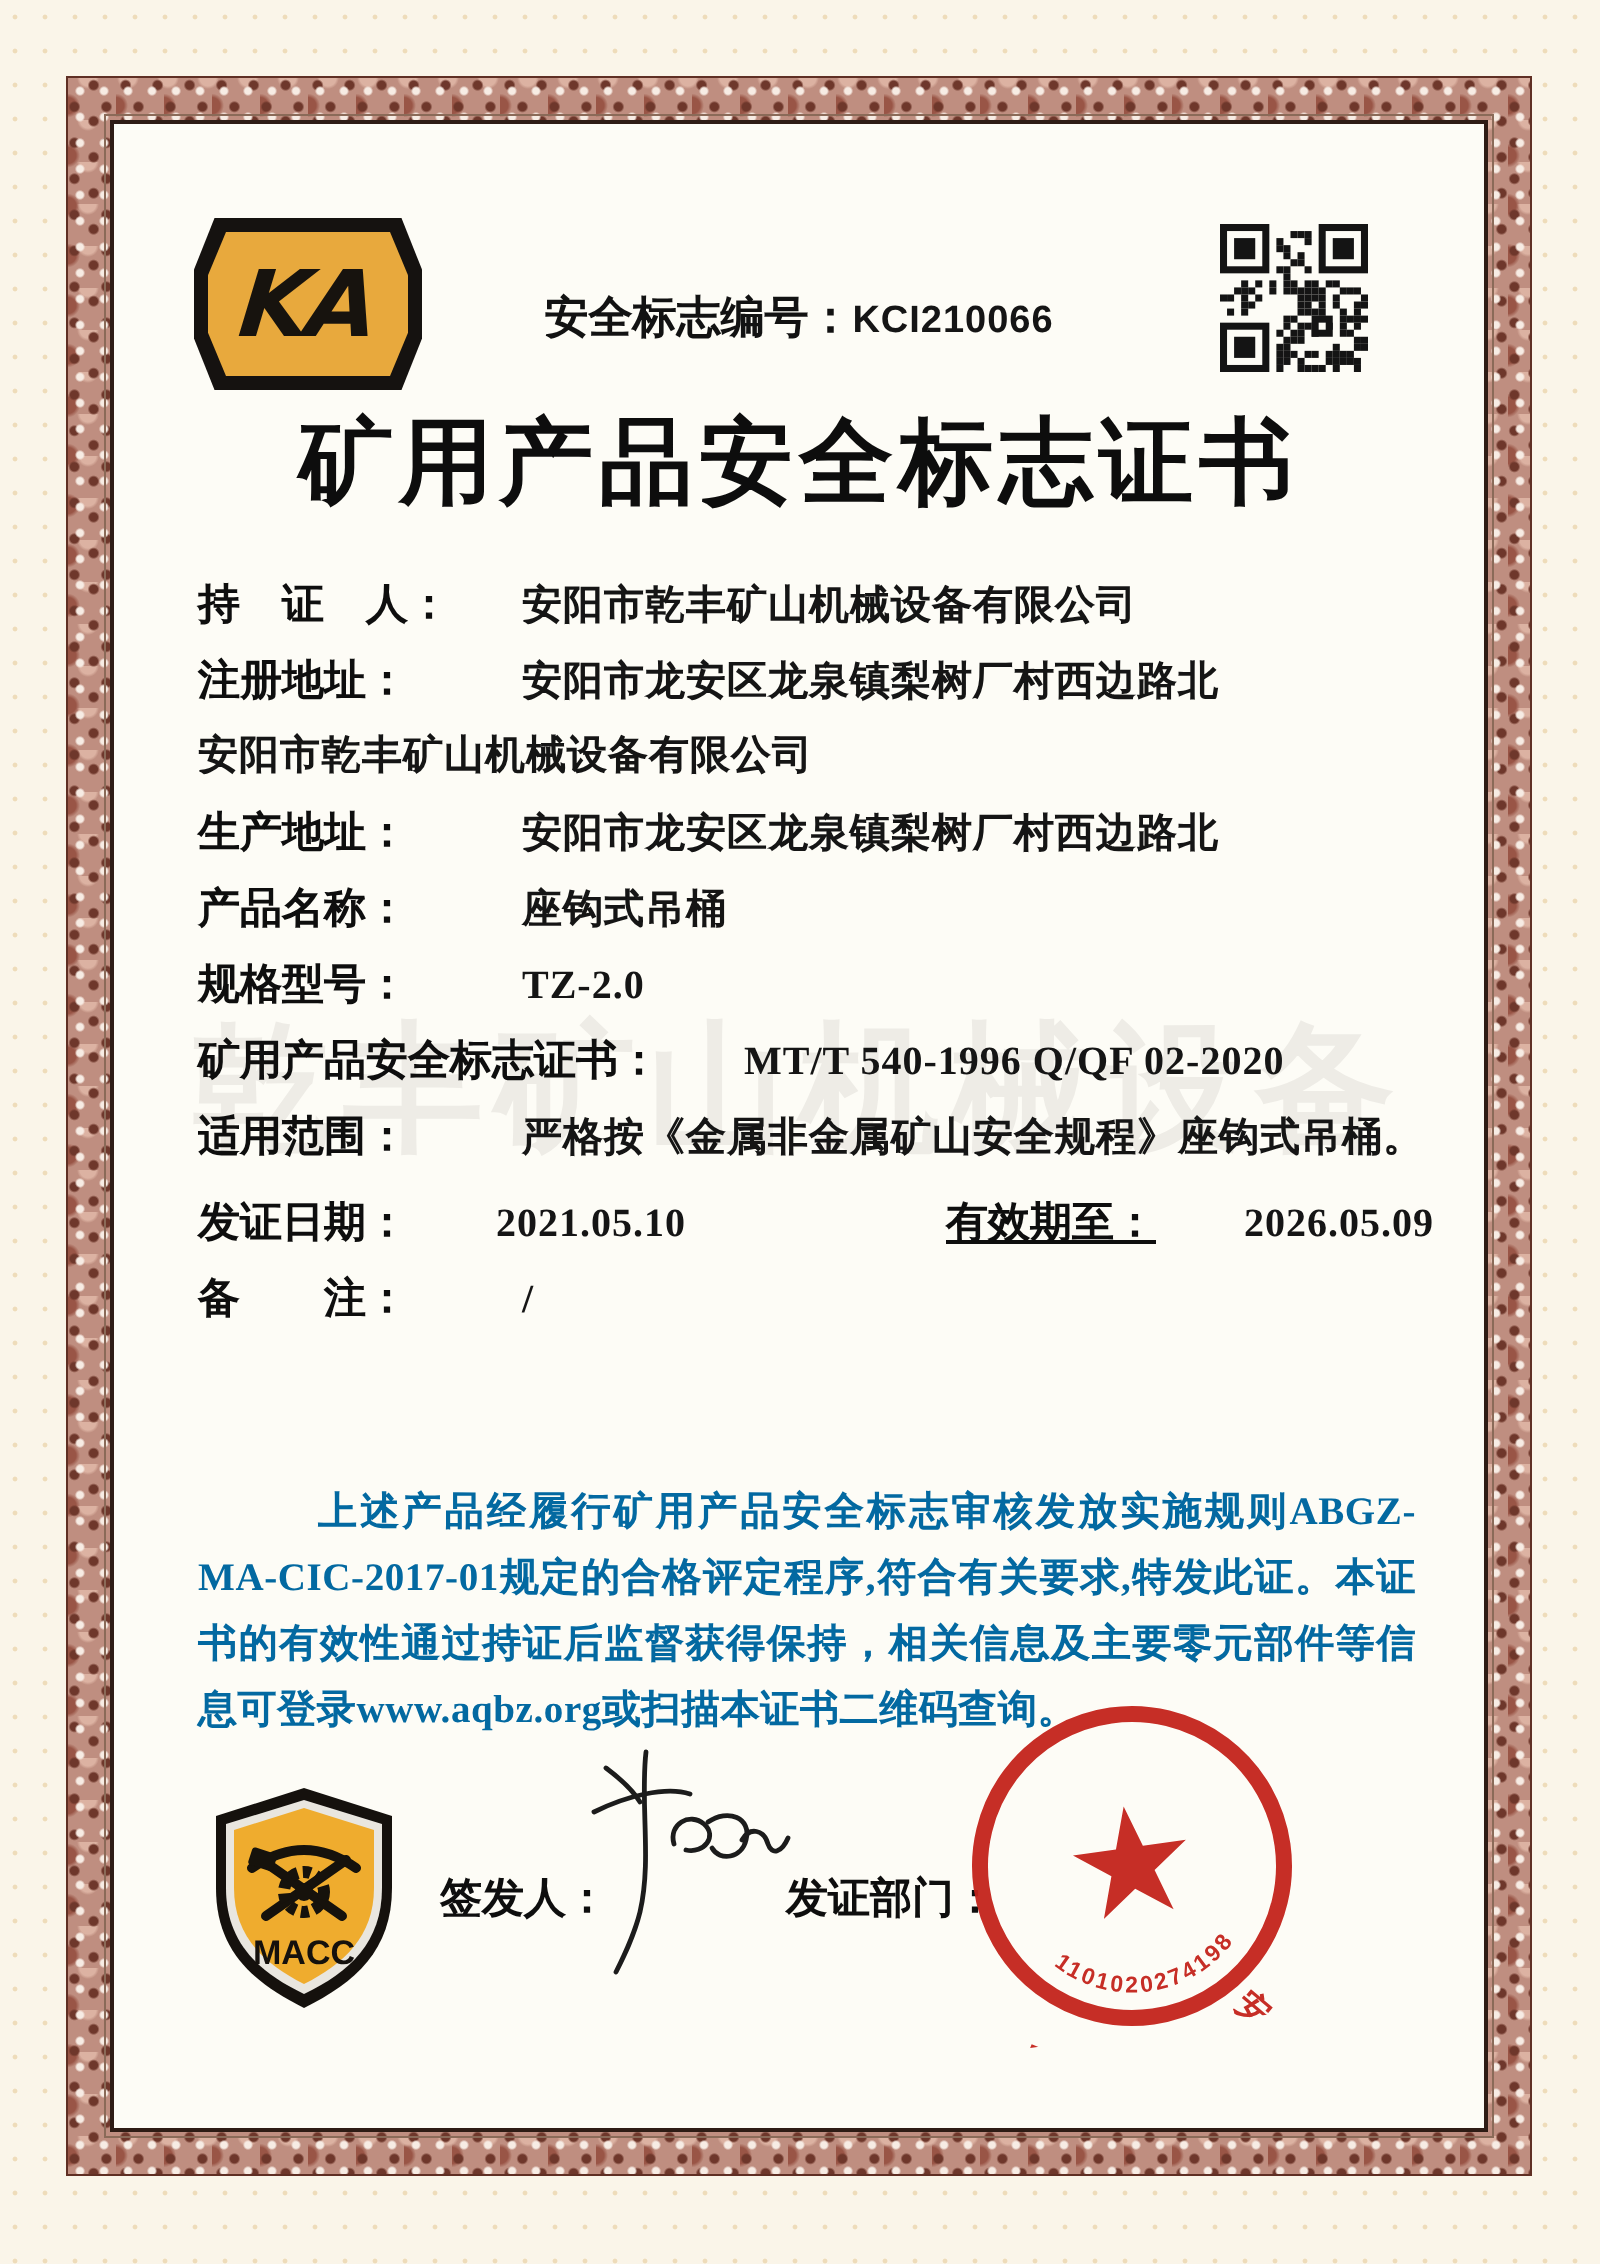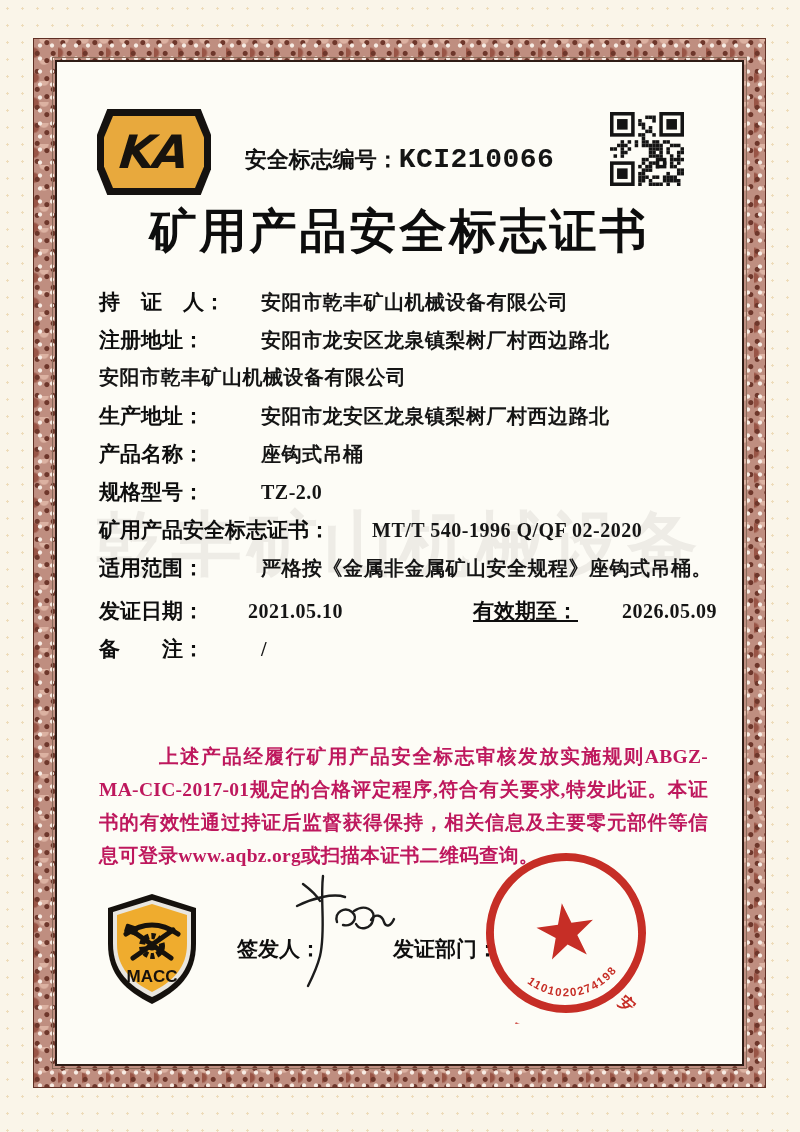--- a/index.html
+++ b/index.html
@@ -46,21 +46,21 @@
     display:flex;align-items:center;justify-content:center;
   }
   .ka-in span{
     font-family:"DejaVu Sans",sans-serif;font-weight:bold;font-style:italic;
     font-size:46px;color:#17130e;letter-spacing:-2px;transform:skewX(-6deg);
   }
   .certno{
     position:absolute;left:170px;right:170px;top:82px;text-align:center;
     font-size:22px;font-weight:bold;color:#121212;white-space:nowrap;
   }
-  .certno .val{font-family:Liberation Mono, monospace;font-size:28px;font-weight:bold;letter-spacing:.5px;}
+  .certno .val{font-family:Liberation Sans, sans-serif;font-size:19px;font-weight:bold;letter-spacing:.5px;}
   .qr{position:absolute;right:58px;top:50px;width:74px;height:74px;}
   
   .title{
     position:absolute;left:0;right:0;top:138px;text-align:center;
     font-family:"Liberation Serif",serif;font-weight:900;
     font-size:47px;color:#0d0d0d;letter-spacing:3px;white-space:nowrap;
   }
   
   .watermark{
     position:absolute;left:0;right:0;top:436px;text-align:center;
@@ -80,27 +80,27 @@
     letter-spacing:.5px;
   }
   .row.dates{margin-top:5px;}
   .row.dates .lbl2{font-size:21px;font-weight:bold;color:#0e0e0e;}
   .row.dates .val{margin-left:12px;}
   .row.dates .expiry{margin-left:98px;text-decoration:underline;}
   
   .statement{
     position:absolute;left:42px;right:34px;top:678px;
     font-family:"Liberation Serif",serif;font-size:19.5px;font-weight:700;
-    color:#be185d;line-height:33px;text-align:justify;text-indent:60px;
+    color:#0369a1;line-height:33px;text-align:justify;text-indent:60px;
     letter-spacing:.3px;
   }
   
   .footer{position:absolute;left:0;right:0;top:788px;height:235px;}
   .shield{position:absolute;left:46px;top:42px;width:98px;height:114px;}
-  .signer{position:absolute;left:180px;top:85px;font-size:21px;font-weight:bold;color:#0e0e0e;white-space:nowrap;}
+  .signer{position:absolute;left:163px;top:85px;font-size:21px;font-weight:bold;color:#0e0e0e;white-space:nowrap;}
   .signature{position:absolute;left:222px;top:18px;width:120px;height:130px;}
   .dept{position:absolute;left:336px;top:85px;font-size:21px;font-weight:bold;color:#0e0e0e;white-space:nowrap;}
   .seal{position:absolute;left:426px;top:0;width:166px;height:166px;transform:rotate(-8deg);opacity:.95;}
 </style>
 </head>
 <body>
 
 <div class="band">
   <div class="inner">
 

